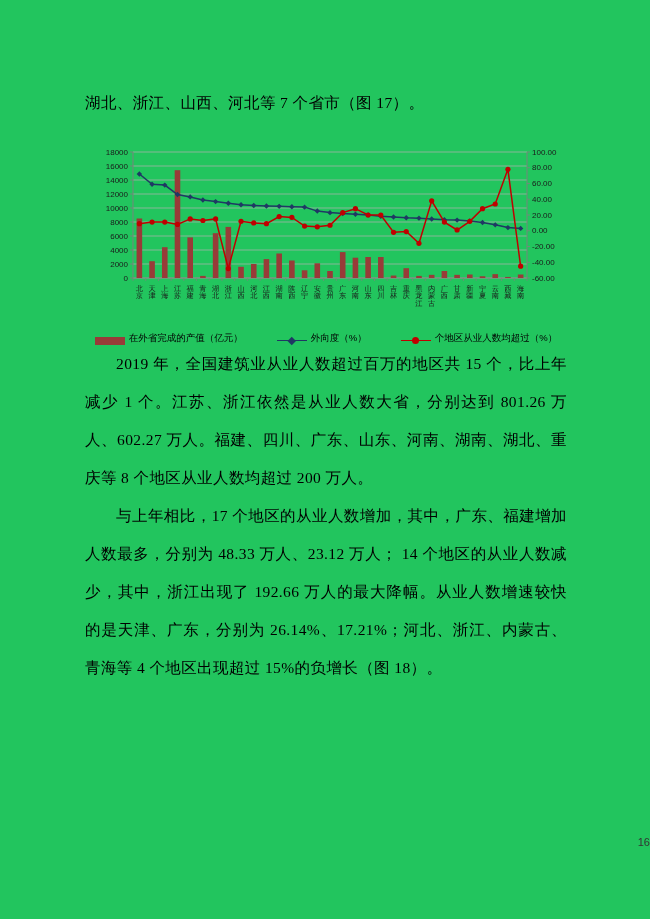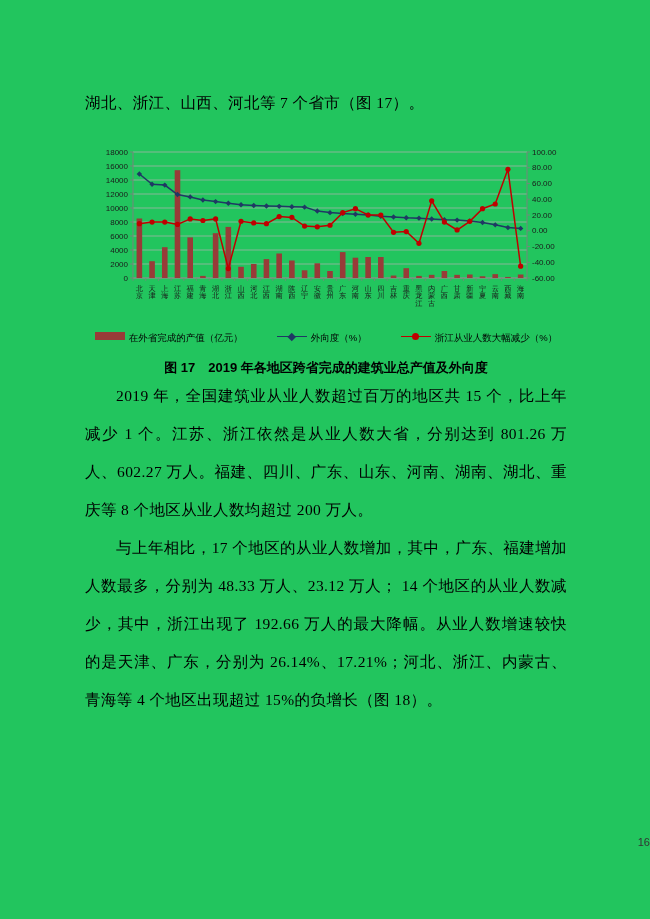--- a/index.html
+++ b/index.html
@@ -16,21 +16,21 @@
   .body-text.indent{text-indent:2em;}
   .intro{margin-bottom:24px;}
   .chart-figure{margin:0;padding:0;}
   .chart-wrap{margin-left:2px;}
   svg text{font-family:"Liberation Sans","DejaVu Sans",sans-serif;fill:#1a1a1a;}
   .legend{
     display:flex;justify-content:center;align-items:center;gap:34px;
     margin-top:12px;font-family:"Liberation Sans","DejaVu Sans",sans-serif;
     font-size:9.5px;color:#000;
   }
-  .legend-item{display:flex;align-items:flex-start;gap:4px;}
+  .legend-item{display:flex;align-items:flex-end;gap:4px;}
   .lg-bar{display:inline-block;width:30px;height:8px;}
   .lg-line{position:relative;width:30px;height:9px;display:inline-block;}
   .lg-line::before{content:"";position:absolute;left:0;right:0;top:3.6px;border-top:1.7px solid currentColor;}
   .lg-line.diamond::after{content:"";position:absolute;left:12px;top:1.7px;width:5.5px;height:5.5px;background:currentColor;transform:rotate(45deg);}
   .lg-line.circle::after{content:"";position:absolute;left:11.5px;top:1px;width:7px;height:7px;border-radius:50%;background:currentColor;}
   .caption{
     text-align:center;font-family:"Liberation Sans","DejaVu Sans",sans-serif;
     font-weight:bold;font-size:13px;margin-top:14px;color:#000;
   }
   .section-heading{
@@ -268,24 +268,23 @@
         <span class="legend-item">
           <span class="lg-bar" id="lg-bar" style="background: rgb(152, 59, 56);"></span>
           <span>在外省完成的产值（亿元）</span>
         </span>
         <span class="legend-item">
           <span class="lg-line diamond" id="lg-line1" style="color: rgb(31, 56, 100);"></span>
           <span>外向度（%）</span>
         </span>
         <span class="legend-item">
           <span class="lg-line circle" id="lg-line2" style="color: rgb(192, 0, 0);"></span>
-          <span>浙江从业人数大幅减少（%）</span>
+          <span>个地区从业人数均超过（%）</span>
         </span>
       </div>
-      <figcaption class="caption">图 17　2019 年各地区跨省完成的建筑业总产值及外向度</figcaption>
     </figure>
 
 
     <p class="body-text indent">2019 年，全国建筑业从业人数超过百万的地区共 15 个，比上年减少 1 个。江苏、浙江依然是从业人数大省，分别达到 801.26 万人、602.27 万人。福建、四川、广东、山东、河南、湖南、湖北、重庆等 8 个地区从业人数均超过 200 万人。</p>
     <p class="body-text indent">与上年相比，17 个地区的从业人数增加，其中，广东、福建增加人数最多，分别为 48.33 万人、23.12 万人； 14 个地区的从业人数减少，其中，浙江出现了 192.66 万人的最大降幅。从业人数增速较快的是天津、广东，分别为 26.14%、17.21%；河北、浙江、内蒙古、青海等 4 个地区出现超过 15%的负增长（图 18）。</p>
   </div>
 
   <div class="page-number">16</div>
 </div>
 

